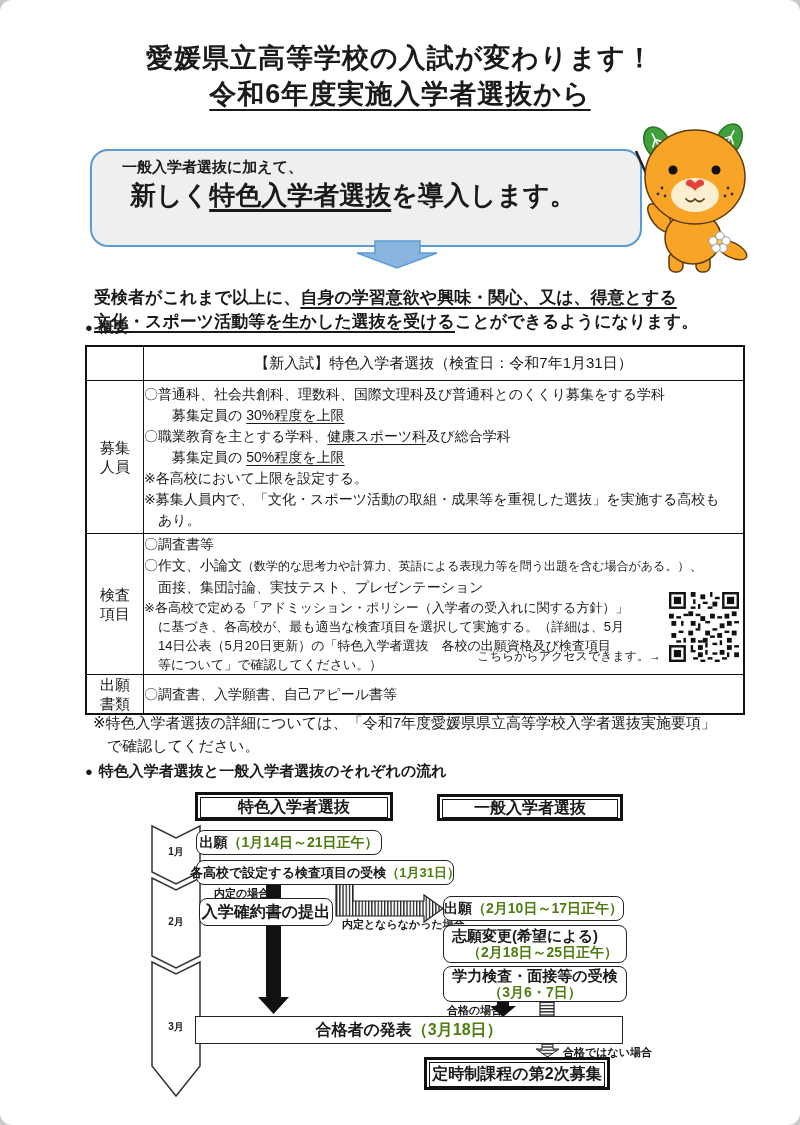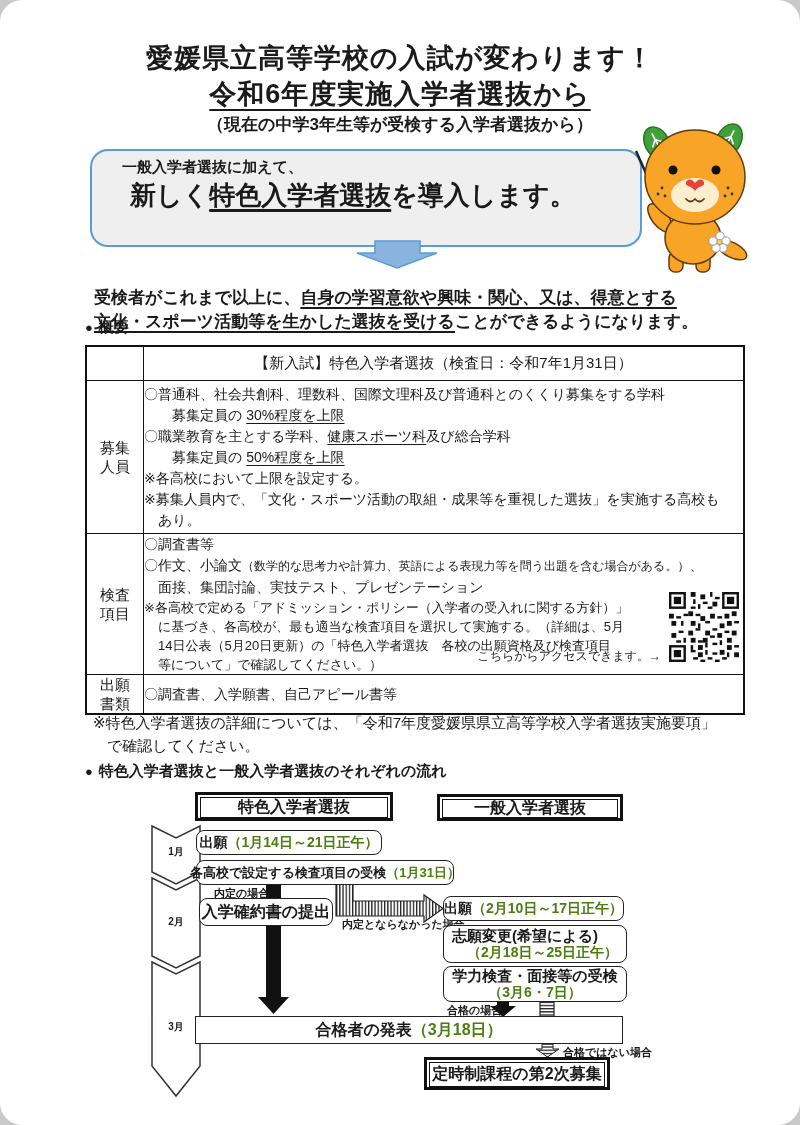--- a/index.html
+++ b/index.html
@@ -1,16 +1,16 @@
 <!DOCTYPE html>
 <html><head>
 <meta charset="utf-8">
 <style>
   html,body{margin:0;padding:0;background:#c9c9c9;}
-  .page{position:relative;width:800px;height:1125px;background:#fff;border-radius:22px;overflow:hidden;
+  .page{position:relative;width:800px;height:1125px;background:#fff;border-radius:12px;overflow:hidden;
         font-family:"Liberation Sans","DejaVu Sans",sans-serif;color:#1a1a1a;}
   .abs{position:absolute;}
   .ctr{left:0;width:100%;text-align:center;}
   
   .t1{top:40px;font-size:27px;font-weight:bold;letter-spacing:1px;}
   .t2{top:76px;font-size:27px;font-weight:bold;letter-spacing:1px;}
   .t2 span{text-decoration:underline;text-decoration-thickness:2px;text-underline-offset:6px;}
   .t3{top:113px;font-size:17px;font-weight:bold;}
   
   .bubble{left:90px;top:149px;width:548px;height:94px;background:#efefef;
@@ -53,21 +53,20 @@
   .month{position:absolute;font-size:10px;font-weight:bold;width:48px;text-align:center;left:152px;}
   svg{display:block;}
 </style>
 </head>
 <body>
 
 <div class="page">
 
   <div class="abs ctr t1">愛媛県立高等学校の入試が変わります！</div>
   <div class="abs ctr t2"><span>令和6年度実施入学者選抜から</span></div>
-  <div class="abs ctr t3">（現在の中学3年生等が受検する入学者選抜から）</div>
 
   <div class="abs bubble">
     <div class="abs bl1">一般入学者選抜に加えて、</div>
     <div class="abs bl2">
       <span>新しく</span><span class="hl">特色入学者選抜</span><span>を導入します。</span>
     </div>
   </div>
 
   <svg class="abs" style="left:0;top:0;" width="800" height="1125" viewBox="0 0 800 1125">
     <defs>

